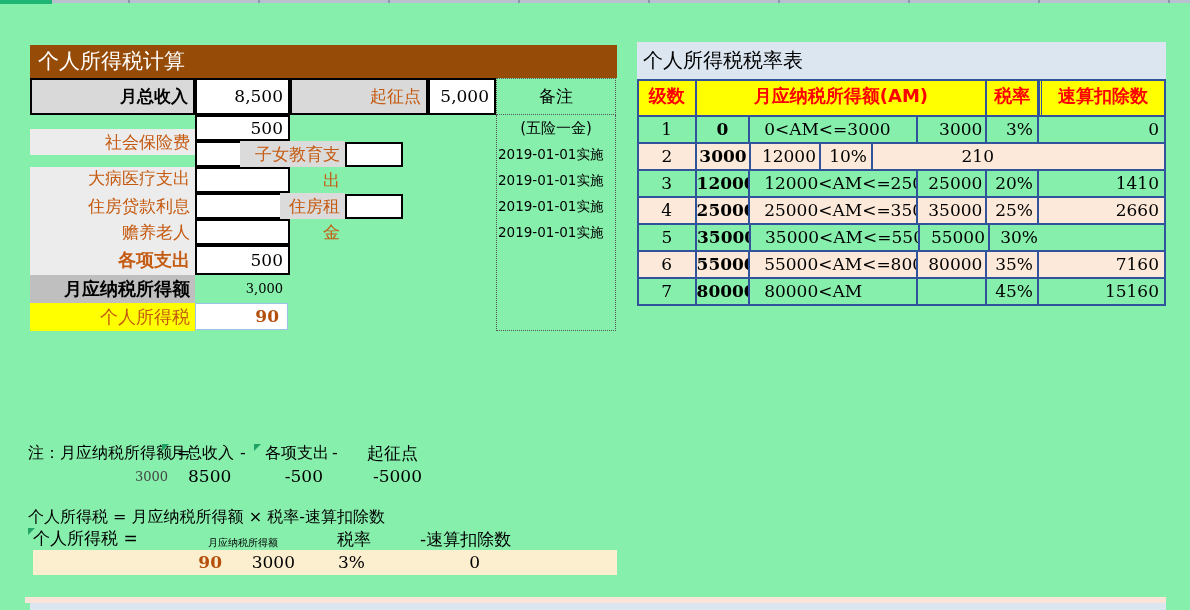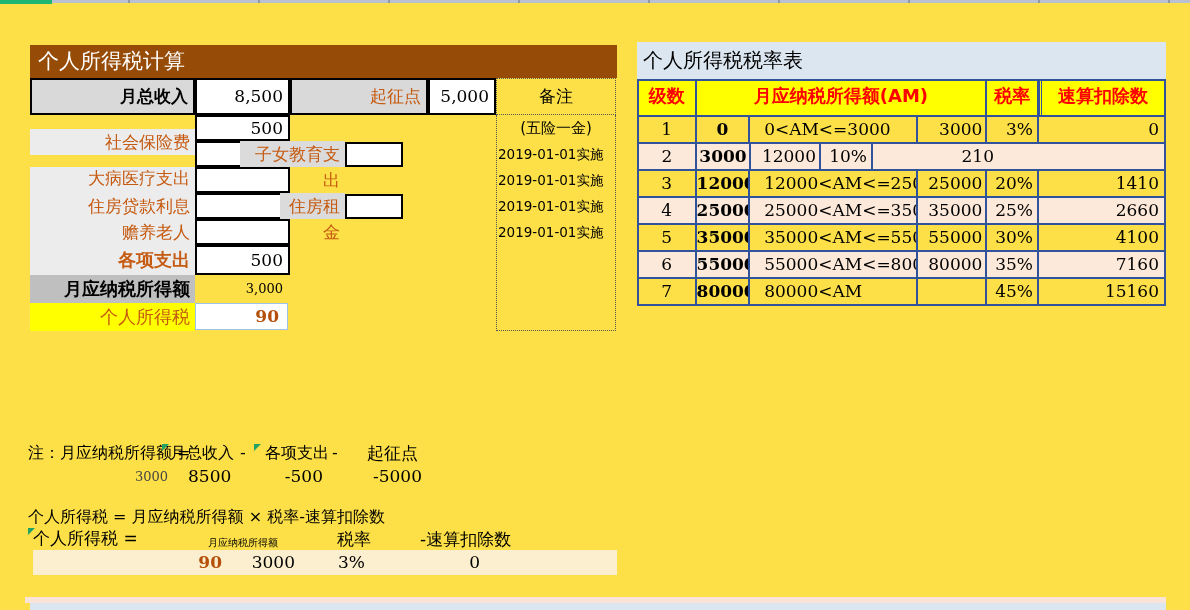--- a/index.html
+++ b/index.html
@@ -1,16 +1,16 @@
 <!DOCTYPE html>
 <html><head>
 <meta charset="utf-8">
 <style>
   html,body{margin:0;padding:0;background:#fff;}
-  .canvas{position:relative;width:1190px;height:610px;background:#fde047;overflow:hidden;
+  .canvas{position:relative;width:1190px;height:610px;background:#86efac;overflow:hidden;
           font-family:"DejaVu Sans",sans-serif;color:#000;}
   .abs{position:absolute;box-sizing:border-box;}
   .num{font-family:"DejaVu Serif",serif;}
   
   .top-strip{left:0;top:0;width:1190px;height:3px;
     background:repeating-linear-gradient(90deg,#b9c0cf 0 128px,#8d97ac 128px 130px);}
   .top-green{left:638;top:0;width:52px;height:4px;background:#1fb573;}
   
   .calc-title{left:30px;top:45px;width:587px;height:33px;background:#964b06;color:#fff;
     font-size:21px;line-height:33px;padding-left:8px;}
@@ -160,21 +160,20 @@
         <div class="rc4">35000</div>
         <div class="rc5">25%</div>
         <div class="rc6">2660</div>
       </div>
       <div class="rrow rdata">
         <div class="rc1">5</div>
         <div class="rc2">35000</div>
         <div class="rc3">35000&lt;AM&lt;=55000</div>
         <div class="rc4">55000</div>
         <div class="rc5">30%</div>
-        <div class="rc6">4100</div>
       </div>
       <div class="rrow rdata alt">
         <div class="rc1">6</div>
         <div class="rc2">55000</div>
         <div class="rc3">55000&lt;AM&lt;=80000</div>
         <div class="rc4">80000</div>
         <div class="rc5">35%</div>
         <div class="rc6">7160</div>
       </div>
       <div class="rrow rdata">

